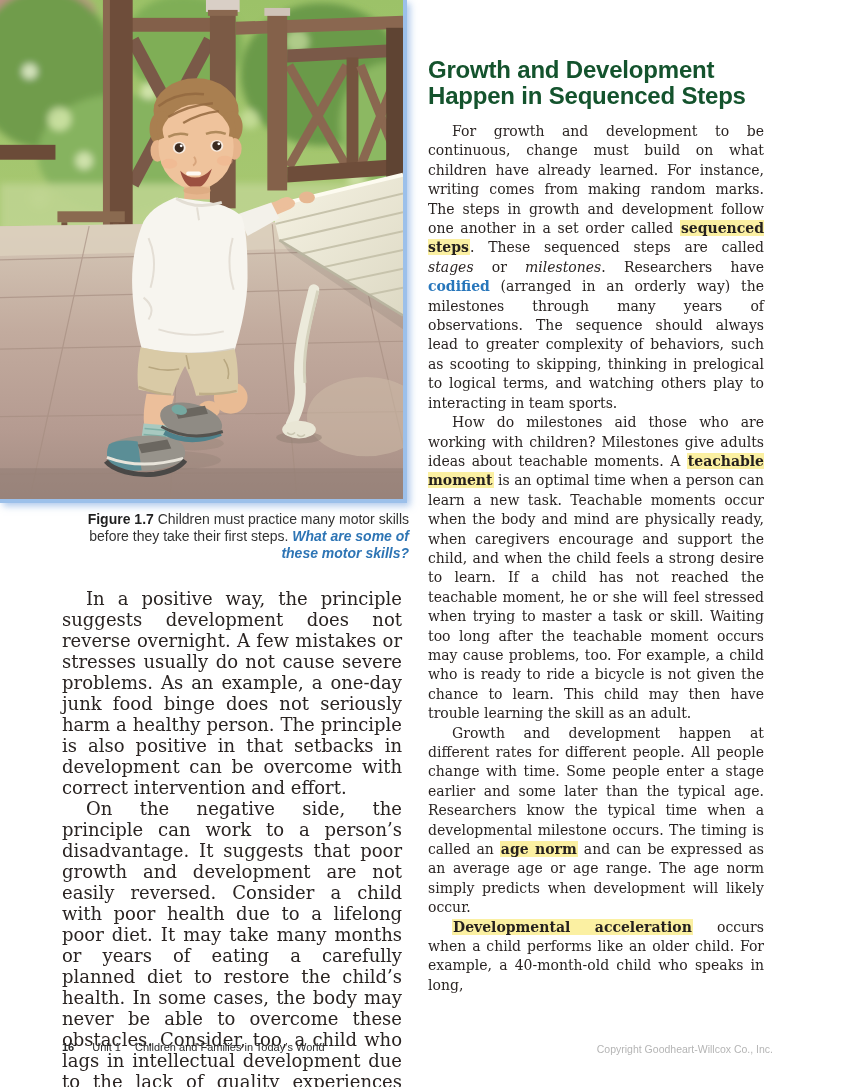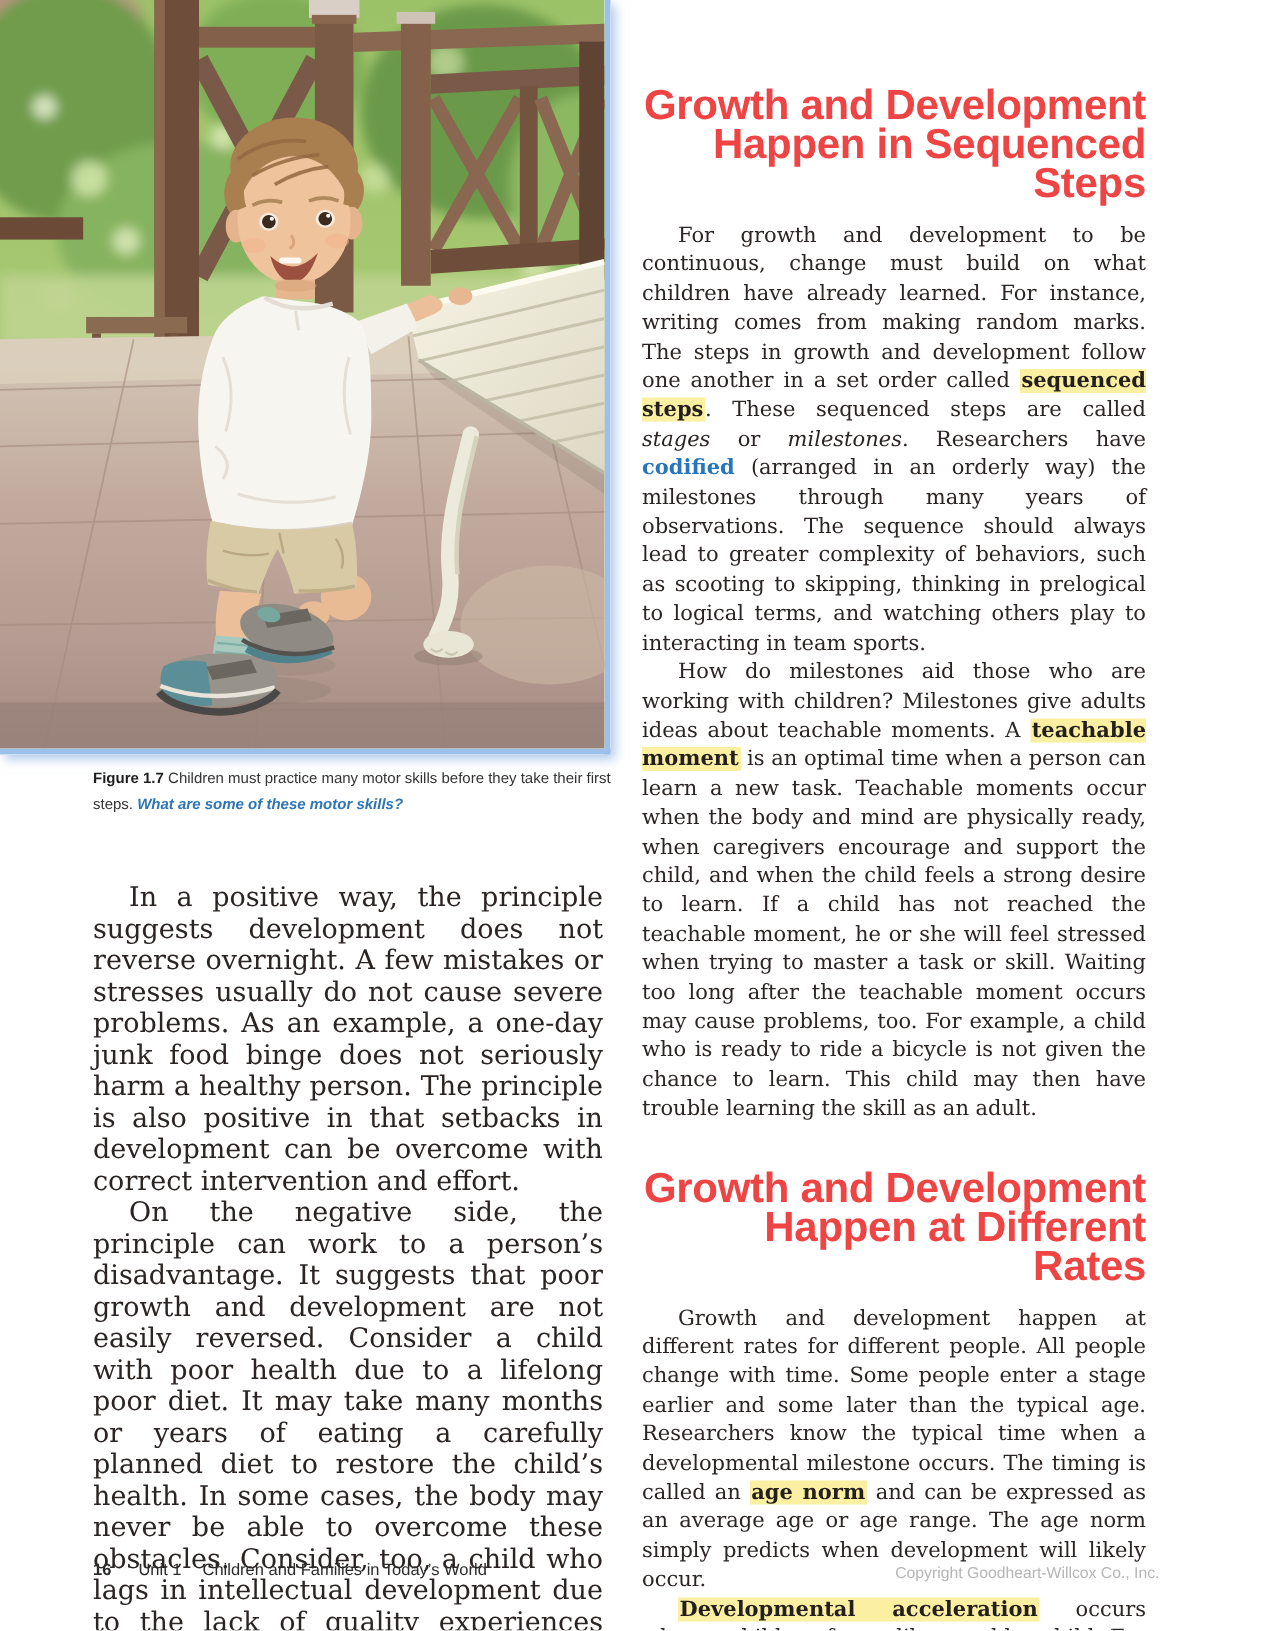--- a/index.html
+++ b/index.html
@@ -7,30 +7,30 @@
         font-family:"DejaVu Serif", serif;color:#2a2422;}
 
   
   .photo{position:absolute;left:0;top:0;width:403px;height:499px;
          border-right:4px solid #9cc0ea;border-bottom:4px solid #9cc0ea;
          box-shadow:3px 3px 7px rgba(130,170,225,.65);}
   .photo svg{display:block;width:100%;height:100%;}
 
   
   .caption{position:absolute;left:62px;top:511px;width:347px;
-           font-family:"Liberation Sans", sans-serif;font-size:10px;line-height:17px;color:#333;}
+           font-family:"Liberation Sans", sans-serif;font-size:14px;line-height:17px;color:#333;text-align:right;}
   .cap-label{font-weight:bold;color:#1f1f1f;}
   .cap-q{color:#2e75b5;font-weight:bold;font-style:italic;}
 
   
   .col p{margin:0;text-align:justify;text-indent:24px;}
   .col-left{position:absolute;left:62px;top:588px;width:340px;font-size:18px;line-height:21px;}
   .col-right{position:absolute;left:428px;top:57px;width:336px;font-size:14px;line-height:19.4px;}
-  .col-right h2{font-family:"Liberation Sans", sans-serif;font-weight:bold;color:#ef4444;
-                font-size:28px;line-height:26px;margin:0 0 13px 0;letter-spacing:-.2px;text-align:right;}
+  .col-right h2{font-family:"Liberation Sans", sans-serif;font-weight:bold;color:#14532d;
+                font-size:24px;line-height:26px;margin:0 0 13px 0;letter-spacing:-.2px;}
   .col-right h2.h2-later{margin-top:29px;}
 
   .seg-hl{font-weight:bold;background:#fbf0a2;padding:0 1px;color:#241f1d;}
   .seg-it{font-style:italic;}
   .seg-blue{font-weight:bold;color:#2776bb;margin-top:12px;}
 
   
   .footer-left{position:absolute;left:62px;top:1041px;font-family:"Liberation Sans", sans-serif;
                font-size:11px;color:#2a2a2a;white-space:nowrap;}
   .footer-left .pg{font-weight:bold;margin-right:18px;}
@@ -227,21 +227,20 @@
 
   <div class="col col-left">
     <p>In a positive way, the principle suggests development does not reverse overnight. A few mistakes or stresses usually do not cause severe problems. As an example, a one-day junk food binge does not seriously harm a healthy person. The principle is also positive in that setbacks in development can be overcome with correct intervention and effort.</p>
     <p>On the negative side, the principle can work to a person’s disadvantage. It suggests that poor growth and development are not easily reversed. Consider a child with poor health due to a lifelong poor diet. It may take many months or years of eating a carefully planned diet to restore the child’s health. In some cases, the body may never be able to overcome these obstacles. Consider, too, a child who lags in intellectual development due to the lack of quality experiences with adults and with toys and books. Once extremely behind in learning, it is difficult to overcome the learning gap between where the child is and where he or she should be.</p>
   </div>
 
   <div class="col col-right">
     <h2>Growth and Development Happen in Sequenced Steps</h2>
     <p><span class="seg-plain">For growth and development to be continuous, change must build on what children have already learned. For instance, writing comes from making random marks. The steps in growth and development follow one another in a set order called </span><span class="seg-hl">sequenced steps</span><span class="seg-plain">. These sequenced steps are called </span><span class="seg-it">stages</span><span class="seg-plain"> or </span><span class="seg-it">milestones</span><span class="seg-plain">. Researchers have </span><span class="seg-blue">codified</span><span class="seg-plain"> (arranged in an orderly way) the milestones through many years of observations. The sequence should always lead to greater complexity of behaviors, such as scooting to skipping, thinking in prelogical to logical terms, and watching others play to interacting in team sports.</span></p>
     <p><span class="seg-plain">How do milestones aid those who are working with children? Milestones give adults ideas about teachable moments. A </span><span class="seg-hl">teachable moment</span><span class="seg-plain"> is an optimal time when a person can learn a new task. Teachable moments occur when the body and mind are physically ready, when caregivers encourage and support the child, and when the child feels a strong desire to learn. If a child has not reached the teachable moment, he or she will feel stressed when trying to master a task or skill. Waiting too long after the teachable moment occurs may cause problems, too. For example, a child who is ready to ride a bicycle is not given the chance to learn. This child may then have trouble learning the skill as an adult.</span></p>
-    <h2 class="h2-later">Growth and Development Happen at Different Rates</h2>
     <p><span class="seg-plain">Growth and development happen at different rates for different people. All people change with time. Some people enter a stage earlier and some later than the typical age. Researchers know the typical time when a developmental milestone occurs. The timing is called an </span><span class="seg-hl">age norm</span><span class="seg-plain"> and can be expressed as an average age or age range. The age norm simply predicts when development will likely occur.</span></p>
     <p><span class="seg-hl">Developmental acceleration</span><span class="seg-plain"> occurs when a child performs like an older child. For example, a 40-month-old child who speaks in long,</span></p>
   </div>
 
   <div class="footer-left">
     <span class="pg">16</span><span class="unit">Unit 1</span><span>Children and Families in Today’s World</span>
   </div>
   <div class="footer-right">Copyright Goodheart-Willcox Co., Inc.</div>
 
 </div>

